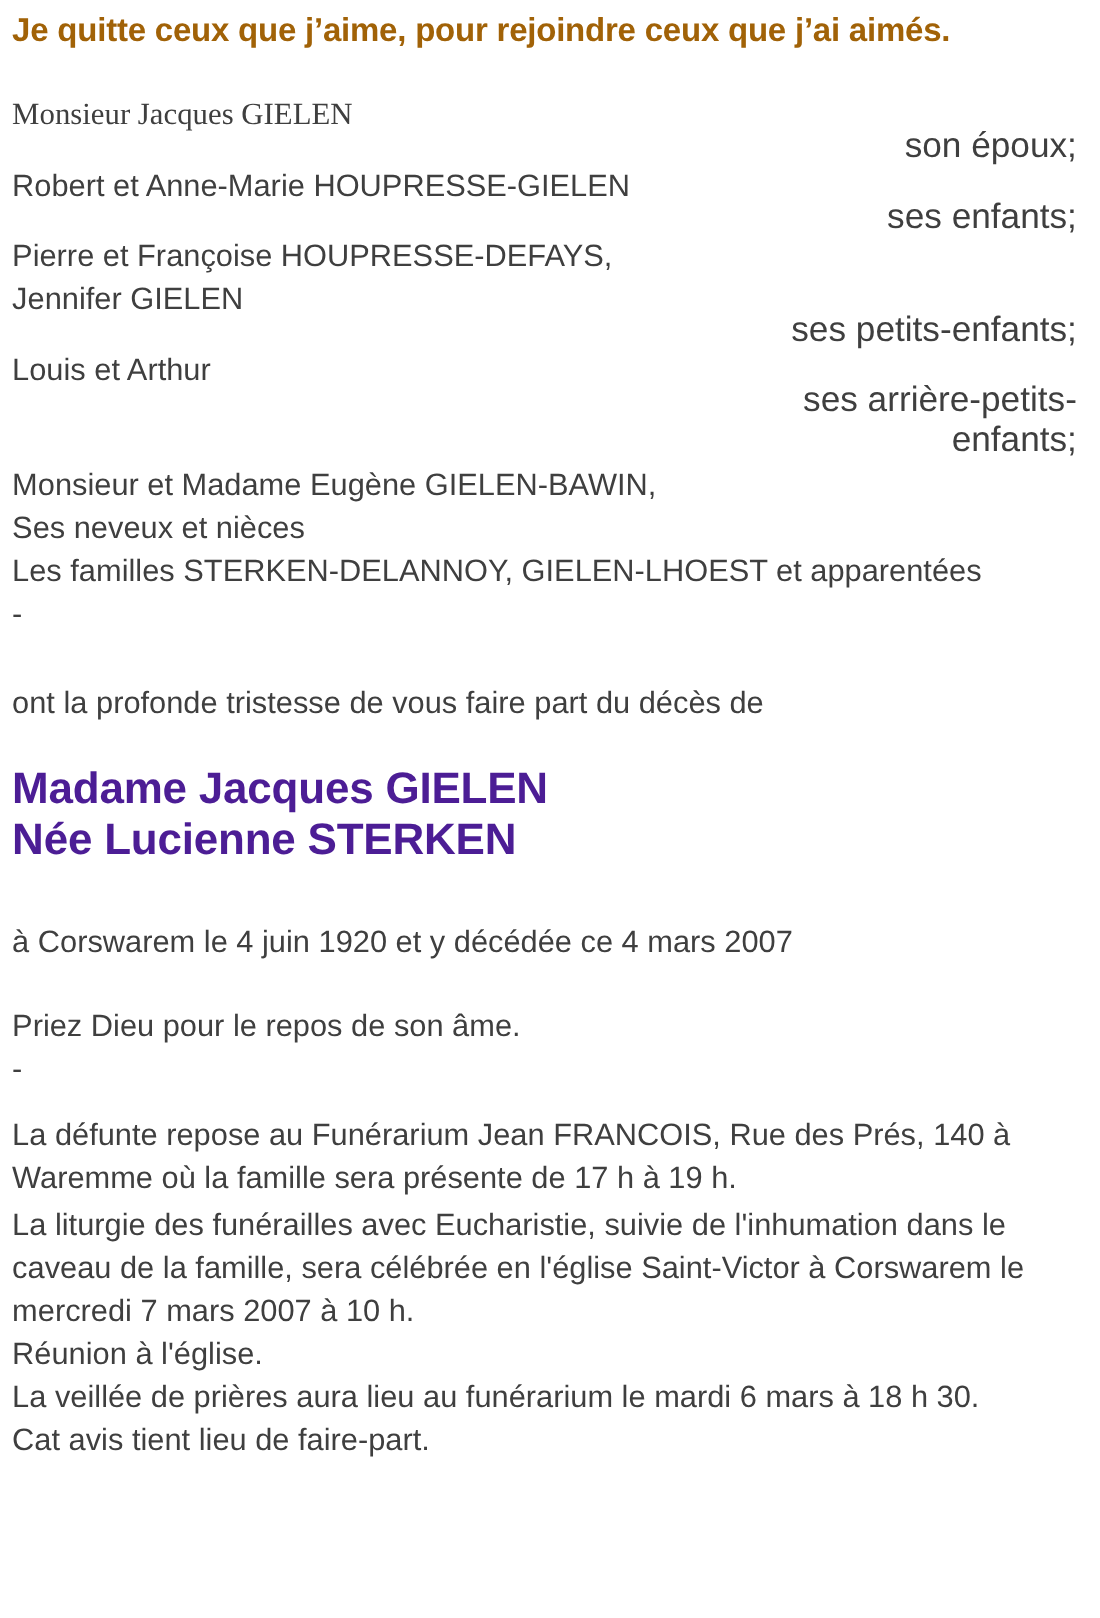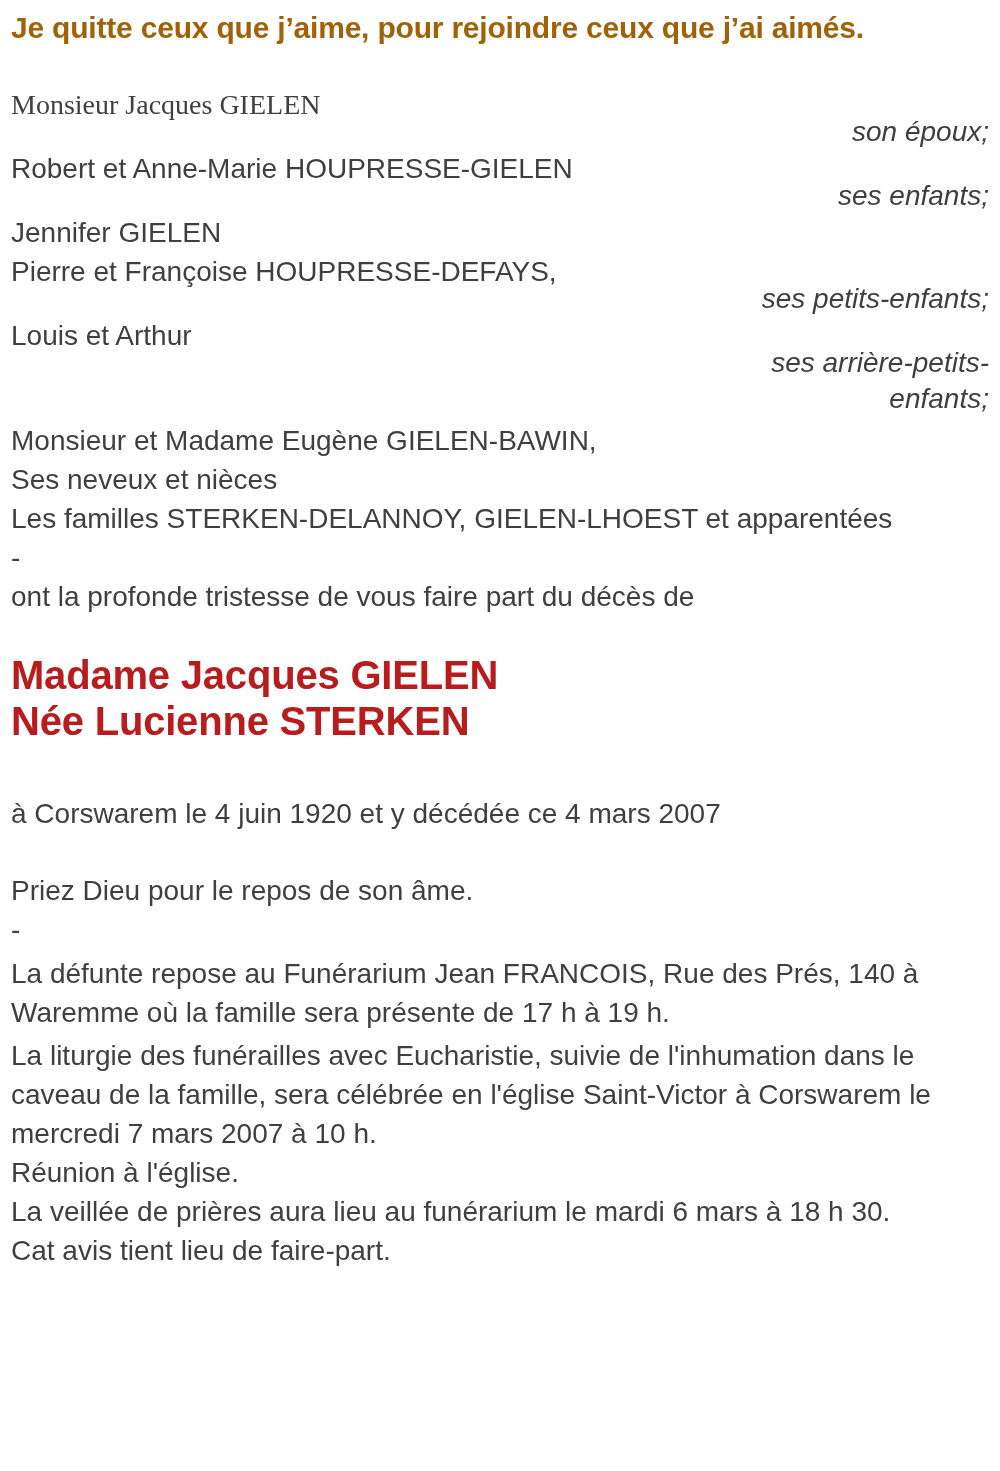--- a/index.html
+++ b/index.html
@@ -21,60 +21,59 @@
     letter-spacing: -0.2px;
     white-space: nowrap;
   }
   .line {
     font-size: 28px;
     line-height: 39px;
     white-space: nowrap;
   }
   .family > .line:first-child { margin-top: 37px; font-family: Liberation Serif, serif; }
   .relation {
-    font-size: 28px;
+    font-size: 32px;
     line-height: 26px;
-    font-style: italic;
     text-align: right;
-    margin: -5px 1px 4px 0;
+    margin: -5px 11px 4px 0;
     white-space: pre-line;
   }
   .relation.multi {
     line-height: 36px;
     margin-top: -10px;
   }
-  .announce { }
+  .announce { margin-top: 42px; }
   .big {
     font-size: 40px;
     line-height: 46px;
     font-weight: 700;
-    color: #b91c1c;
+    color: #4c1d95;
     letter-spacing: -0.2px;
     white-space: nowrap;
   }
   .big-first { margin-top: 36px; }
   .lifedates { margin-top: 50px; }
   .prayer { margin-top: 38px; }
-  .details > .line:nth-child(1) { margin-top: 5px; }
+  .details > .line:nth-child(1) { margin-top: 21px; }
   .details > .line:nth-child(3) { margin-top: 4px; }
 </style>
 </head>
 <body>
 
 <div class="doc">
 
   <div class="epitaph">Je quitte ceux que j’aime, pour rejoindre ceux que j’ai aimés.</div>
 
   <div class="family" id="family">
       <div class="line">Monsieur Jacques GIELEN</div>
       <div class="relation">son époux;</div>
       <div class="line">Robert et Anne-Marie HOUPRESSE-GIELEN</div>
       <div class="relation">ses enfants;</div>
+      <div class="line">Pierre et Françoise HOUPRESSE-DEFAYS,</div>
       <div class="line">Jennifer GIELEN</div>
-      <div class="line">Pierre et Françoise HOUPRESSE-DEFAYS,</div>
       <div class="relation">ses petits-enfants;</div>
       <div class="line">Louis et Arthur</div>
       <div class="relation multi">ses arrière-petits-
 enfants;</div>
       <div class="line">Monsieur et Madame Eugène GIELEN-BAWIN,</div>
       <div class="line">Ses neveux et nièces</div>
       <div class="line">Les familles STERKEN-DELANNOY, GIELEN-LHOEST et apparentées</div>
       <div class="line">-</div>
     </div>
 

